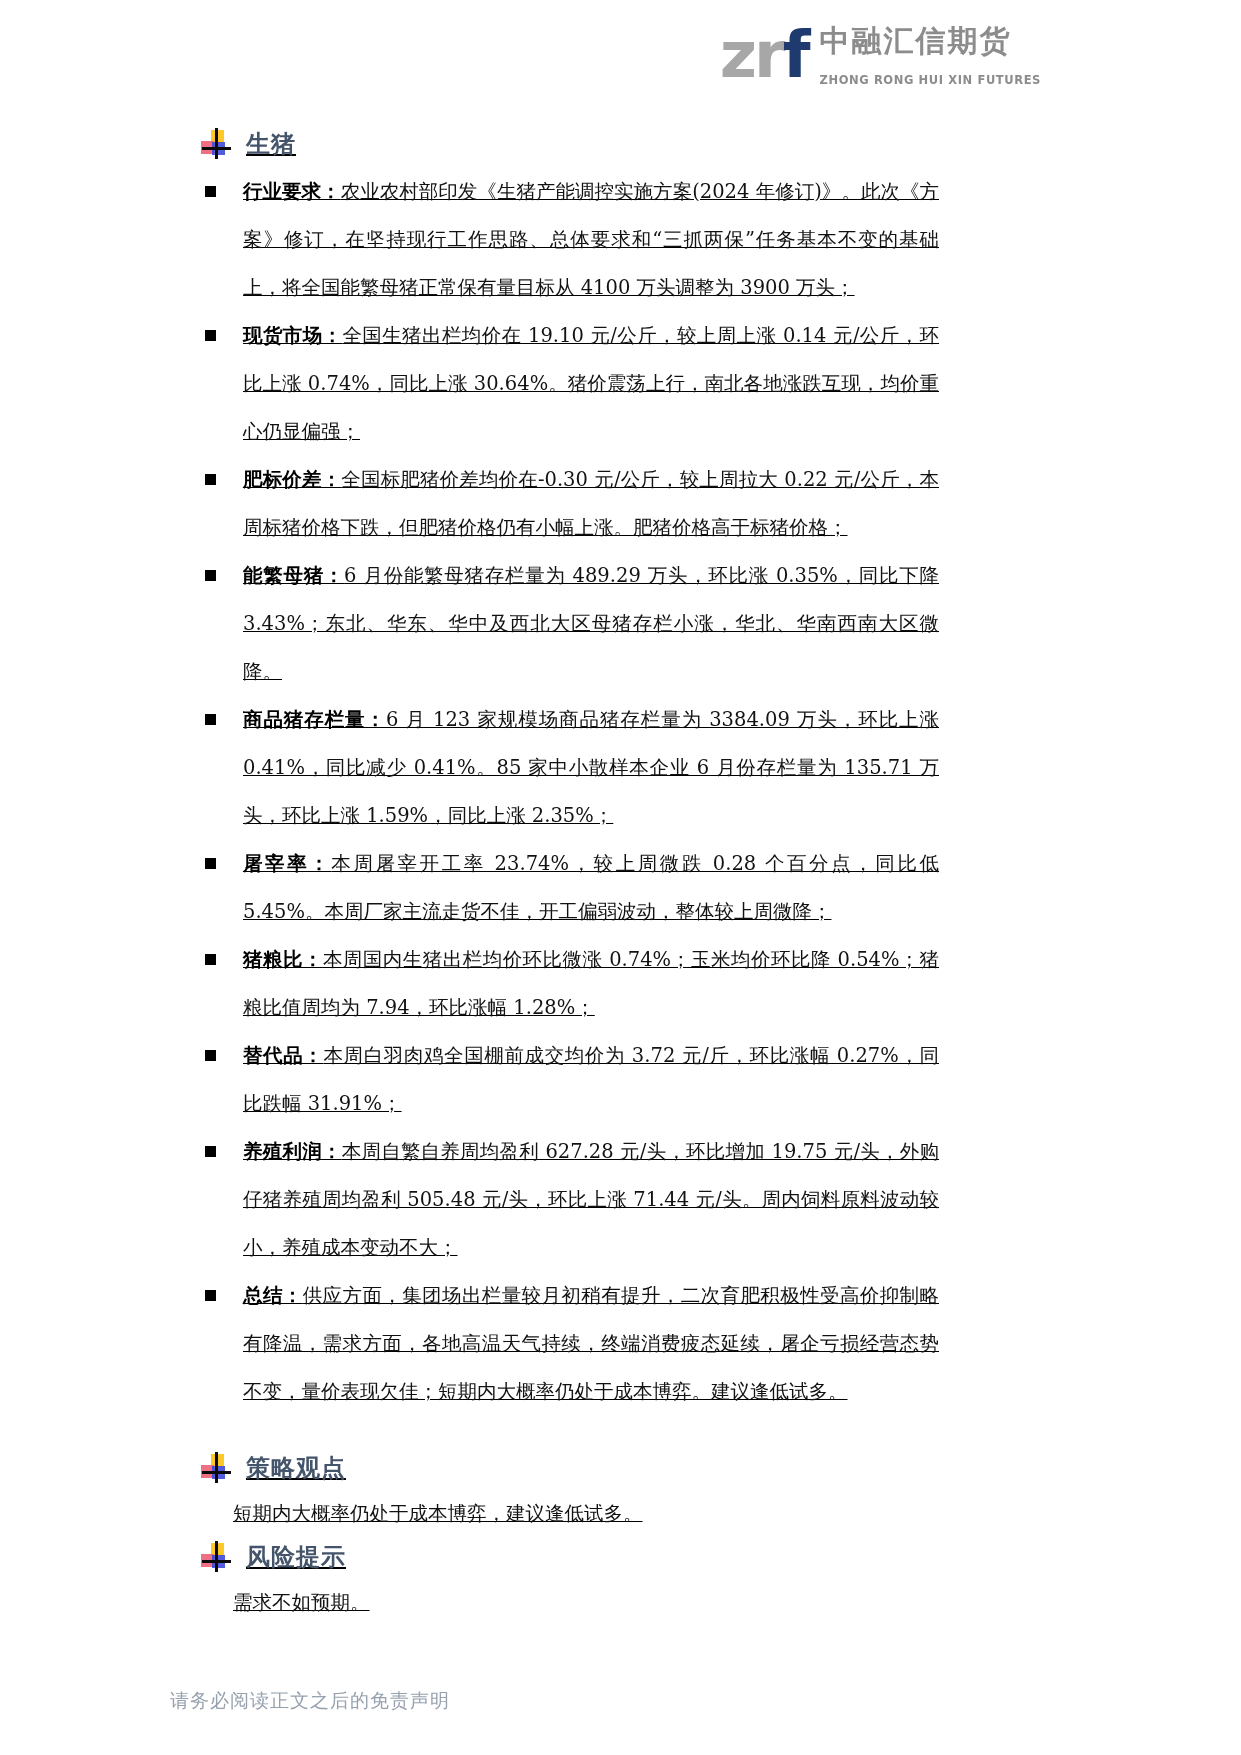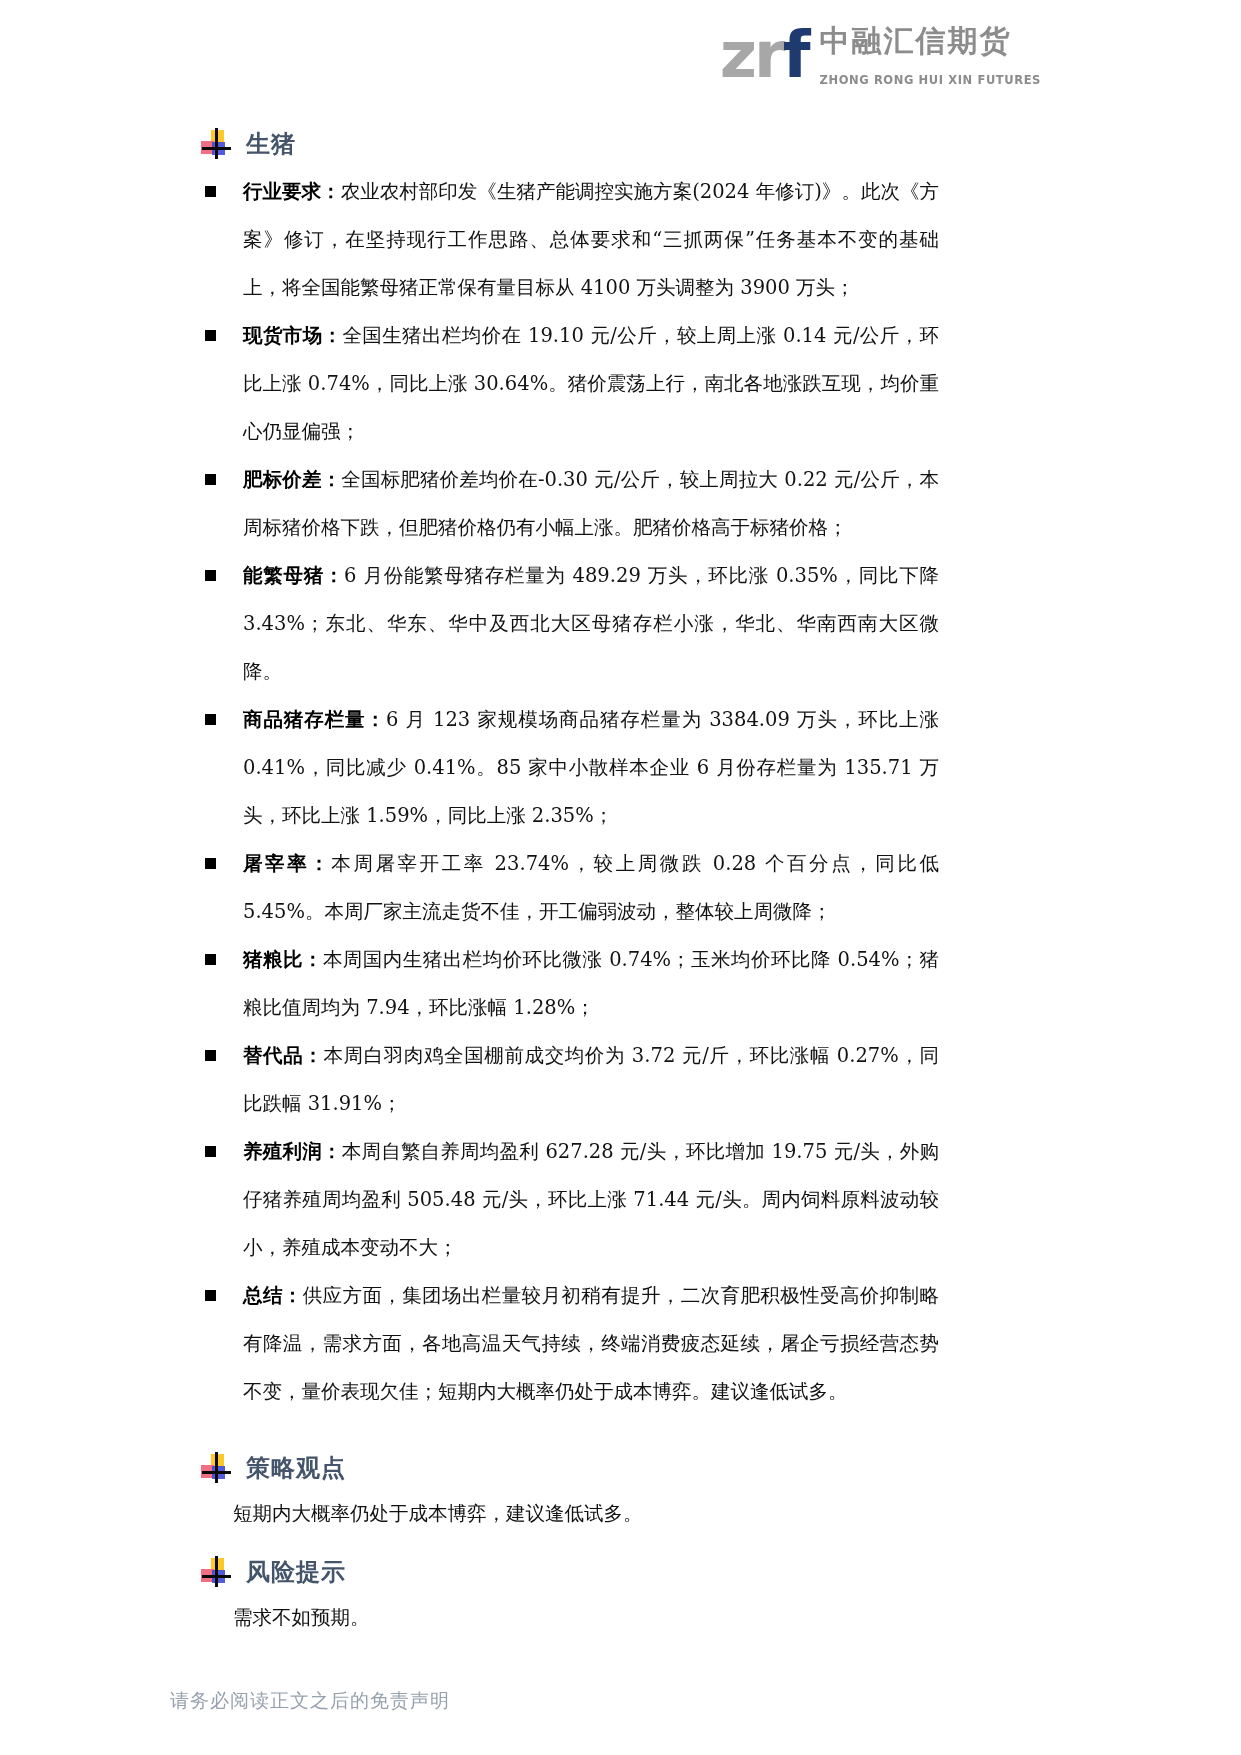--- a/index.html
+++ b/index.html
@@ -16,21 +16,21 @@
               font-size:64px; line-height:0.9; letter-spacing:-3px; }
   .logo-zrf .zr { color:#a7a7a7; }
   .logo-zrf .f  { color:#1e3a6e; }
   .logo-names { display:flex; flex-direction:column; }
   .logo-cn { font-family:Liberation Sans, sans-serif; font-weight:bold;
              color:#8c8c8c; font-size:30px; letter-spacing:2px; line-height:1.1; }
   .logo-en { font-family:"DejaVu Sans","Liberation Sans",sans-serif; font-weight:bold;
              color:#8c8c8c; font-size:11.5px; letter-spacing:0.6px; margin-top:16px; }
 
   
-  main { position:absolute; top:128px; left:0; width:100%; }
+  main { position:absolute; top:128px; left:0; width:100%;text-decoration:underline; }
 
   .sec-head { display:flex; align-items:center; gap:14px; margin-left:200px; }
   .sec-title { font-size:24px; color:#44546a; font-weight:600; letter-spacing:1px; }
 
   
   .marker { position:relative; width:32px; height:32px; flex:0 0 32px; }
   .marker div { position:absolute; }
   .m-yellow { left:11px; top:2px;  width:13px; height:13px; background:#ffc829; }
   .m-red    { left:1px;  top:13px; width:13px; height:13px; background:#ee6478; opacity:0.92; }
   .m-blue   { left:12px; top:14px; width:13px; height:13px; background:#3c45d9; opacity:0.88; }
@@ -40,21 +40,21 @@
   .bullets { list-style:none; margin:8px 12px 0 205px; width:734px; }
   .bullets li { position:relative; padding-left:38px; font-size:19.5px; line-height:48px;
                 color:#121212; text-align:justify; }
   .bullets li .sq { position:absolute; left:0; top:18px; width:11px; height:11px; background:#000; }
   .bullets li b { font-family:"DejaVu Sans","Liberation Sans",sans-serif; font-weight:700; color:#000; }
 
   .sec-para { margin:6px 0 0 233px; width:704px; font-size:19.5px; line-height:48px;
               color:#121212; text-align:justify; }
 
   .gap-lg { margin-top:36px; }
-  .gap-md { margin-top:18px; }
+  .gap-md { margin-top:3px; }
 
   
   .footer { position:absolute; left:170px; bottom:41px; color:#97a1ae; font-size:19px; letter-spacing:1px; }
 </style>
 </head>
 <body>
 
 <div class="page">
 
   <div class="logo">

